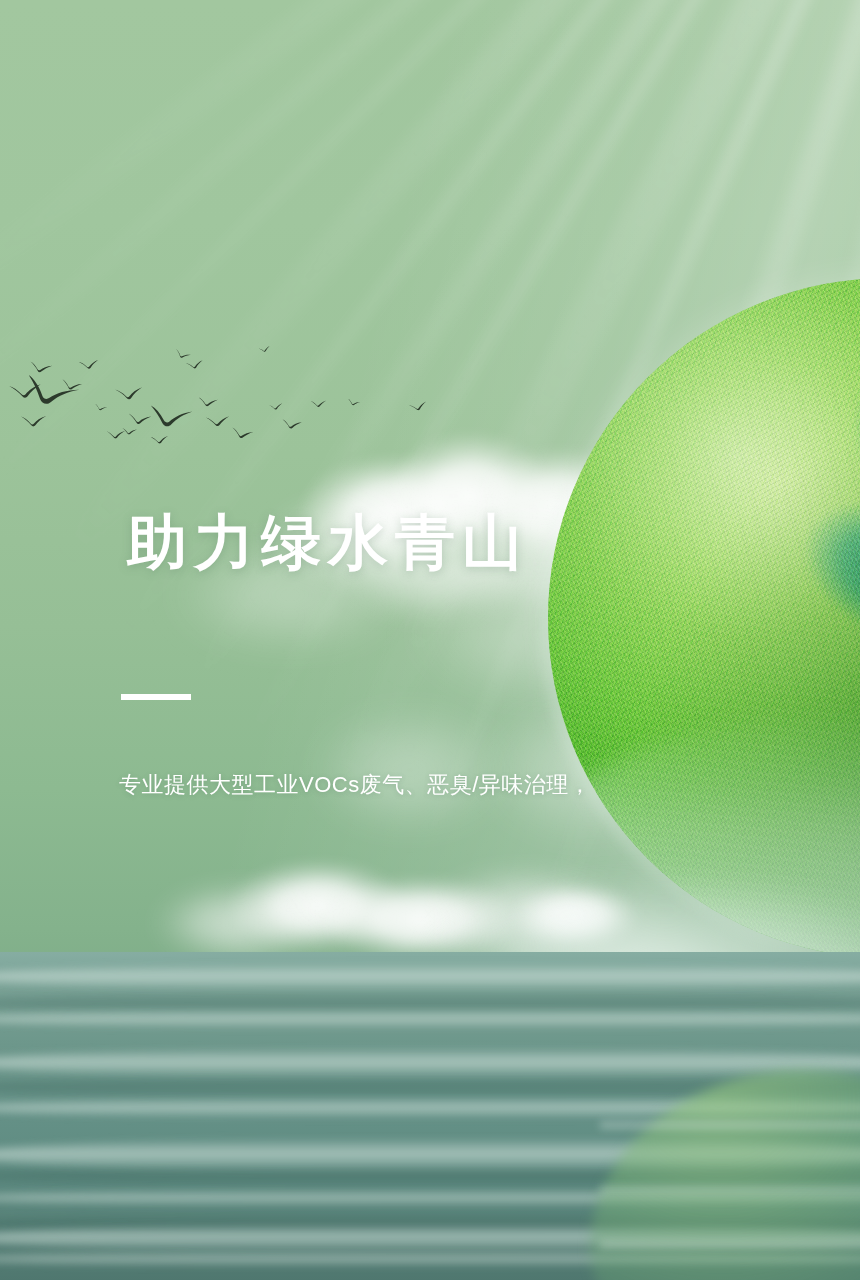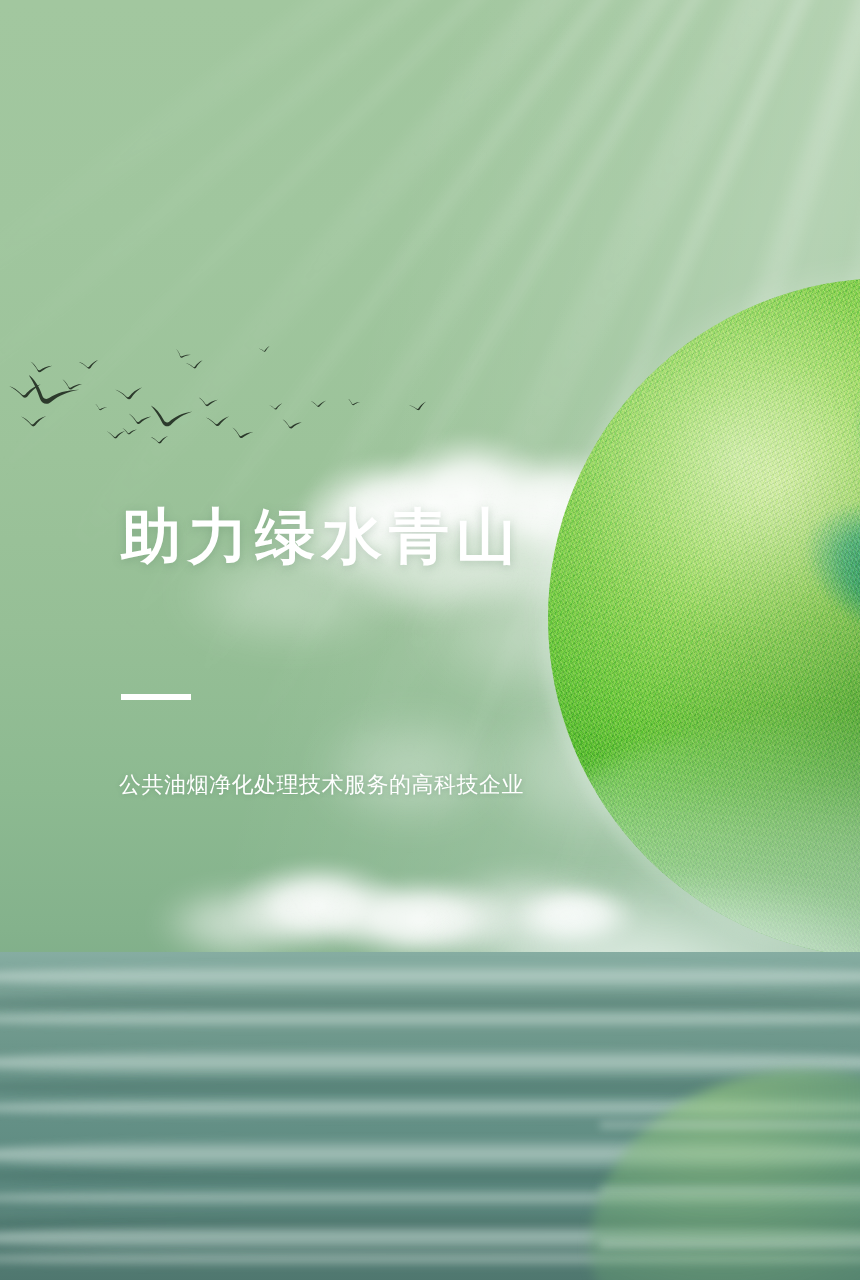--- a/index.html
+++ b/index.html
@@ -225,21 +225,21 @@
     position: absolute;
     left: 121px; top: 494px;
     color: #ffffff;
     font-size: 60px;
     font-weight: 700;
     letter-spacing: 7px;
     line-height: 86px;
     text-shadow: 0 2px 10px rgba(80,120,90,0.28);
     white-space: nowrap;
   }
-  .headline div { margin: 0; padding: 0; }
+  .headline div { margin: 6px; padding: 0; }
 
   .divider {
     position: absolute;
     left: 121px; top: 694px;
     width: 70px; height: 6px;
     background: #ffffff;
   }
 
   .subtitle {
     position: absolute;
@@ -458,16 +458,16 @@
       </div>
     </div>
 
   <div class="headline">
     <div>助力绿水青山</div>
   </div>
 
   <div class="divider"></div>
 
   <div class="subtitle">
-    <div>公共油烟净化处理技术服务的高科技企业</div>
+    <div>专业提供大型工业VOCs废气、恶臭/异味治理，</div>
   </div>
 
 </div>
 
 </body></html>

